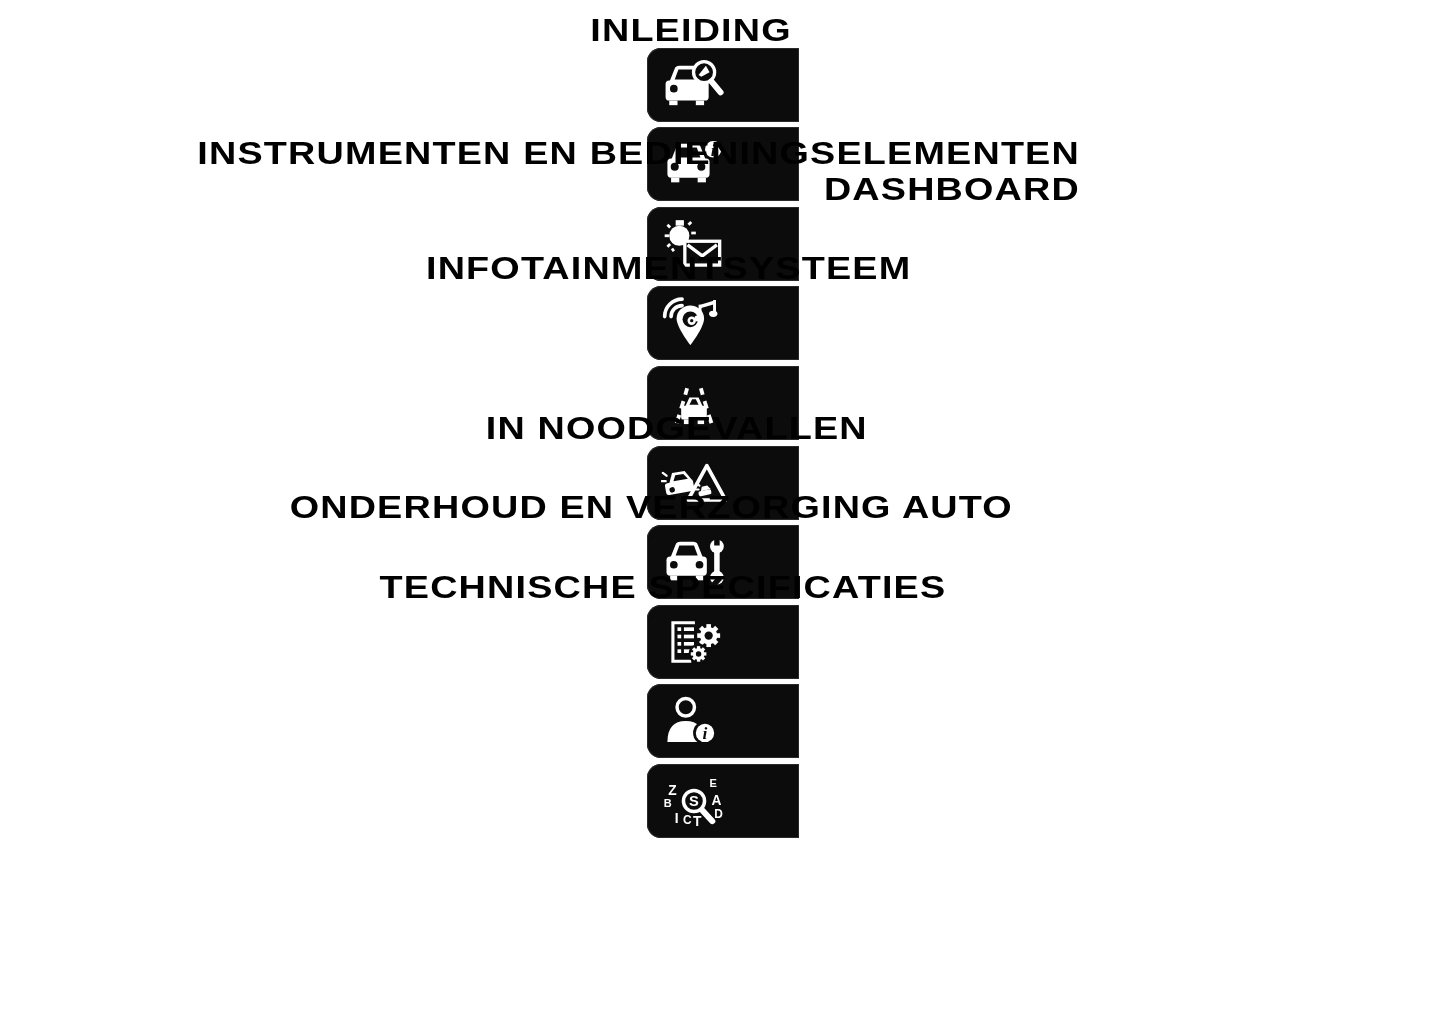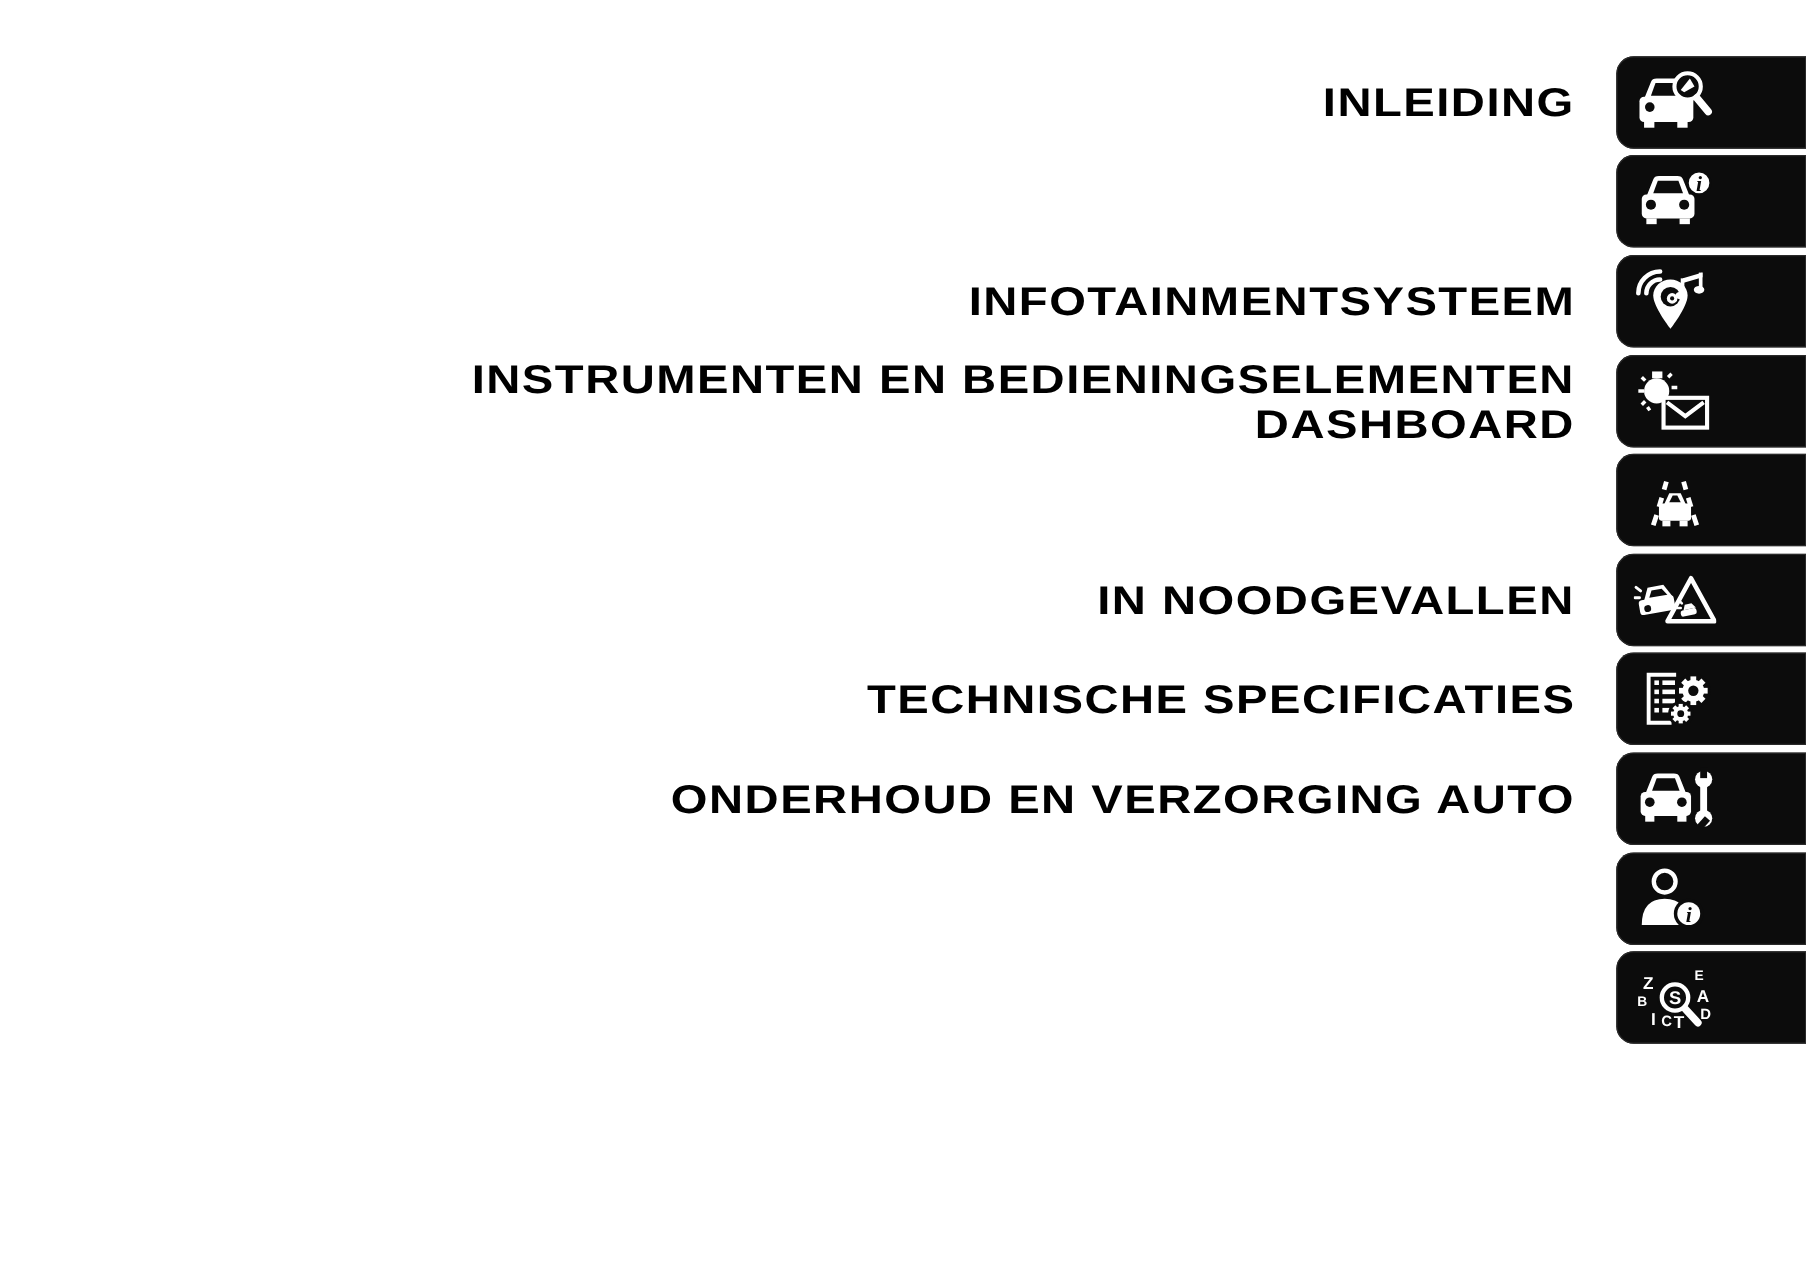--- a/index.html
+++ b/index.html
@@ -11,20 +11,21 @@
     overflow:hidden;
     margin:0 auto;
     font-family:"Liberation Sans", sans-serif;
   }
   .toc-rows { position:absolute; top:42px; left:0; right:0; }
   .toc-row {
     height:79.6px;
     display:flex;
     align-items:center;
     justify-content:flex-end;
+    flex-direction:column;
   }
   .toc-label {
     flex:1;
     text-align:right;
     padding-right:33px;
     color:#000;
     font-size:32px;
     font-weight:bold;
     letter-spacing:1px;
     line-height:36px;
@@ -82,20 +83,41 @@
             <path d="M11 24 L17 9 Q18 6 22 6 H38 Q42 6 43 9 L49 24 Z"></path>
             <rect x="7" y="22" width="46" height="21" rx="4"></rect>
             <rect x="11" y="43" width="9" height="5"></rect>
               <rect x="40" y="43" width="9" height="5"></rect>
           </g>
           <path d="M17 21 L21 10 H39 L43 21 Z" fill="#0c0c0c"></path>
           <circle cx="15" cy="31" r="4.4" fill="#0c0c0c"></circle>
             <circle cx="44" cy="31" r="4.4" fill="#0c0c0c"></circle>
           <circle cx="57" cy="12" r="10" fill="#fff" stroke="#0c0c0c" stroke-width="2"></circle>
           <text class="icon-itext" x="57" y="19" font-size="19" fill="#0c0c0c" text-anchor="middle">i</text>
+        </svg>
+      </div>
+    </div>
+
+    <div class="toc-row">
+      <div class="toc-label"><span>INSTRUMENTEN EN BEDIENINGSELEMENTEN
+DASHBOARD</span></div>
+      <div class="chapter-tab">
+        <svg viewBox="0 0 72 56" width="66" height="54">
+          <g stroke="#fff" stroke-width="3">
+            <line x1="4" y1="19" x2="9" y2="19"></line>
+            <line x1="7" y1="7" x2="10" y2="10"></line>
+            <line x1="7" y1="31" x2="10" y2="28"></line>
+            <line x1="30" y1="7" x2="33" y2="4"></line>
+            <line x1="12" y1="33" x2="14" y2="36"></line>
+            <line x1="33" y1="16" x2="38" y2="16"></line>
+          </g>
+          <rect x="16" y="2" width="9" height="6" fill="#fff"></rect>
+          <circle cx="20" cy="19" r="11" fill="#fff"></circle>
+          <rect x="26" y="25" width="38" height="26" fill="#0c0c0c" stroke="#fff" stroke-width="3.6"></rect>
+          <path d="M29 29 L45 41 L61 29" fill="none" stroke="#fff" stroke-width="3.6"></path>
         </svg>
       </div>
     </div>
 
     <div class="toc-row">
       <div class="toc-label"><span>INFOTAINMENTSYSTEEM</span></div>
       <div class="chapter-tab">
         <svg viewBox="0 0 72 56" width="66" height="54">
           <path d="M11 21 A12 12 0 0 1 23 9" stroke="#fff" stroke-width="4" fill="none" stroke-linecap="round"></path>
           <path d="M4 21 A19 19 0 0 1 23 2" stroke="#fff" stroke-width="4" fill="none" stroke-linecap="round"></path>
@@ -105,41 +127,20 @@
           <circle cx="33.5" cy="25.5" r="1.8" fill="#0c0c0c"></circle>
           <path d="M43 8 L60 3 L60 7 L43 12 Z" fill="#fff"></path>
           <rect x="41" y="8" width="3.2" height="14" fill="#fff"></rect>
           <rect x="56.8" y="3" width="3.2" height="14" fill="#fff"></rect>
           <ellipse cx="41" cy="23" rx="4.6" ry="3.4" fill="#fff"></ellipse>
           <ellipse cx="57" cy="18" rx="4.6" ry="3.4" fill="#fff"></ellipse>
         </svg>
       </div>
     </div>
 
-    <div class="toc-row">
-      <div class="toc-label"><span>INSTRUMENTEN EN BEDIENINGSELEMENTEN
-DASHBOARD</span></div>
-      <div class="chapter-tab">
-        <svg viewBox="0 0 72 56" width="66" height="54">
-          <g stroke="#fff" stroke-width="3">
-            <line x1="4" y1="19" x2="9" y2="19"></line>
-            <line x1="7" y1="7" x2="10" y2="10"></line>
-            <line x1="7" y1="31" x2="10" y2="28"></line>
-            <line x1="30" y1="7" x2="33" y2="4"></line>
-            <line x1="12" y1="33" x2="14" y2="36"></line>
-            <line x1="33" y1="16" x2="38" y2="16"></line>
-          </g>
-          <rect x="16" y="2" width="9" height="6" fill="#fff"></rect>
-          <circle cx="20" cy="19" r="11" fill="#fff"></circle>
-          <rect x="26" y="25" width="38" height="26" fill="#0c0c0c" stroke="#fff" stroke-width="3.6"></rect>
-          <path d="M29 29 L45 41 L61 29" fill="none" stroke="#fff" stroke-width="3.6"></path>
-        </svg>
-      </div>
-    </div>
-
 
     <div class="toc-row">
       <div class="chapter-tab">
         <svg viewBox="0 0 72 56" width="66" height="54">
           <g stroke="#fff" stroke-width="4.2" fill="none">
             <path d="M17 50 L20 41"></path>
               <path d="M22 34 L24.5 26"></path>
               <path d="M26.5 19 L28.5 12"></path>
             <path d="M55 50 L52 41"></path>
               <path d="M50 34 L47.5 26"></path>
@@ -168,20 +169,42 @@
             <line x1="2" y1="17" x2="6" y2="20"></line>
             <line x1="1" y1="26" x2="5" y2="26"></line>
           </g>
           <path d="M50 9 L70.5 46.5 H29.5 Z" fill="#0c0c0c" stroke="#fff" stroke-width="4" stroke-linejoin="round"></path>
           <g transform="rotate(-12 48 39)">
             <rect x="41" y="36" width="14" height="5.5" rx="2" fill="#fff"></rect>
             <path d="M44 36 L46 31.5 H52 L55 36 Z" fill="#fff"></path>
           </g>
           <line x1="39" y1="28" x2="42" y2="31" stroke="#fff" stroke-width="2.2" stroke-linecap="round"></line>
           <line x1="38" y1="35" x2="41" y2="35" stroke="#fff" stroke-width="2.2" stroke-linecap="round"></line>
+        </svg>
+      </div>
+    </div>
+
+    <div class="toc-row">
+      <div class="toc-label"><span>ONDERHOUD EN VERZORGING AUTO</span></div>
+      <div class="chapter-tab">
+        <svg viewBox="0 0 72 56" width="66" height="54">
+          <g fill="#fff">
+            <path d="M10 24 L16 9 Q17 6 21 6 H35 Q39 6 40 9 L46 24 Z"></path>
+            <rect x="6" y="22" width="44" height="21" rx="4"></rect>
+            <rect x="10" y="43" width="8" height="5"></rect>
+              <rect x="38" y="43" width="8" height="5"></rect>
+          </g>
+          <path d="M16 21 L20 10 H36 L40 21 Z" fill="#0c0c0c"></path>
+          <circle cx="14" cy="31" r="4.2" fill="#0c0c0c"></circle>
+            <circle cx="42" cy="31" r="4.2" fill="#0c0c0c"></circle>
+          <circle cx="61" cy="11" r="7.5" fill="#fff"></circle>
+          <rect x="58" y="1" width="6" height="9" fill="#0c0c0c"></rect>
+          <rect x="58" y="13" width="6" height="28" fill="#fff"></rect>
+          <circle cx="61" cy="45" r="7.5" fill="#fff"></circle>
+          <rect x="58" y="44" width="6" height="10" fill="#0c0c0c" transform="rotate(42 61 49)"></rect>
         </svg>
       </div>
     </div>
 
     <div class="toc-row">
       <div class="toc-label"><span>TECHNISCHE SPECIFICATIES</span></div>
       <div class="chapter-tab">
         <svg viewBox="0 0 72 56" width="66" height="54">
           <path d="M37 7 H13 V49 H33" fill="none" stroke="#fff" stroke-width="3.4"></path>
           <g fill="#fff">
@@ -218,42 +241,20 @@
             <rect x="39.2" y="32.5" width="3.6" height="5" transform="rotate(270 41 41)"></rect>
             <rect x="39.2" y="32.5" width="3.6" height="5" transform="rotate(315 41 41)"></rect>
             <circle cx="41" cy="41" r="6.5"></circle>
           </g>
           <circle cx="41" cy="41" r="3" fill="#0c0c0c"></circle>
         </svg>
       </div>
     </div>
 
     <div class="toc-row">
-      <div class="toc-label"><span>ONDERHOUD EN VERZORGING AUTO</span></div>
-      <div class="chapter-tab">
-        <svg viewBox="0 0 72 56" width="66" height="54">
-          <g fill="#fff">
-            <path d="M10 24 L16 9 Q17 6 21 6 H35 Q39 6 40 9 L46 24 Z"></path>
-            <rect x="6" y="22" width="44" height="21" rx="4"></rect>
-            <rect x="10" y="43" width="8" height="5"></rect>
-              <rect x="38" y="43" width="8" height="5"></rect>
-          </g>
-          <path d="M16 21 L20 10 H36 L40 21 Z" fill="#0c0c0c"></path>
-          <circle cx="14" cy="31" r="4.2" fill="#0c0c0c"></circle>
-            <circle cx="42" cy="31" r="4.2" fill="#0c0c0c"></circle>
-          <circle cx="61" cy="11" r="7.5" fill="#fff"></circle>
-          <rect x="58" y="1" width="6" height="9" fill="#0c0c0c"></rect>
-          <rect x="58" y="13" width="6" height="28" fill="#fff"></rect>
-          <circle cx="61" cy="45" r="7.5" fill="#fff"></circle>
-          <rect x="58" y="44" width="6" height="10" fill="#0c0c0c" transform="rotate(42 61 49)"></rect>
-        </svg>
-      </div>
-    </div>
-
-    <div class="toc-row">
       <div class="chapter-tab">
         <svg viewBox="0 0 72 56" width="66" height="54">
           <circle cx="27" cy="13" r="9.5" fill="#0c0c0c" stroke="#fff" stroke-width="3.8"></circle>
           <path d="M7 51 Q7 28 27 28 Q47 28 47 51 Z" fill="#fff"></path>
           <circle cx="48" cy="41" r="13" fill="#0c0c0c"></circle>
           <circle cx="48" cy="41" r="10" fill="#fff"></circle>
           <text class="icon-itext" x="48" y="48" font-size="19" fill="#0c0c0c" text-anchor="middle">i</text>
         </svg>
       </div>
     </div>

